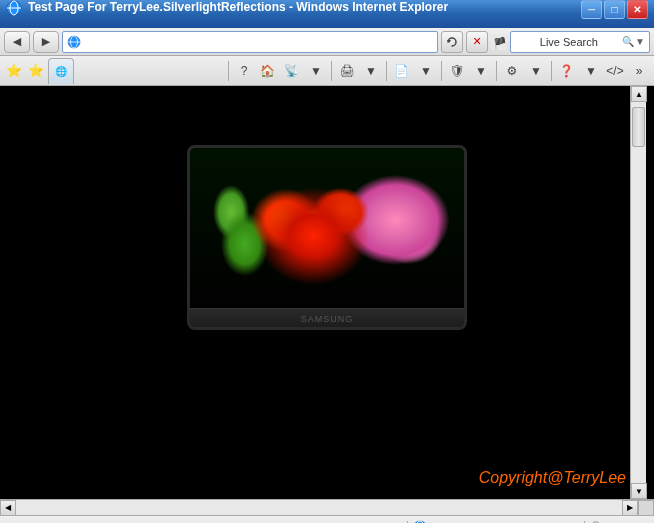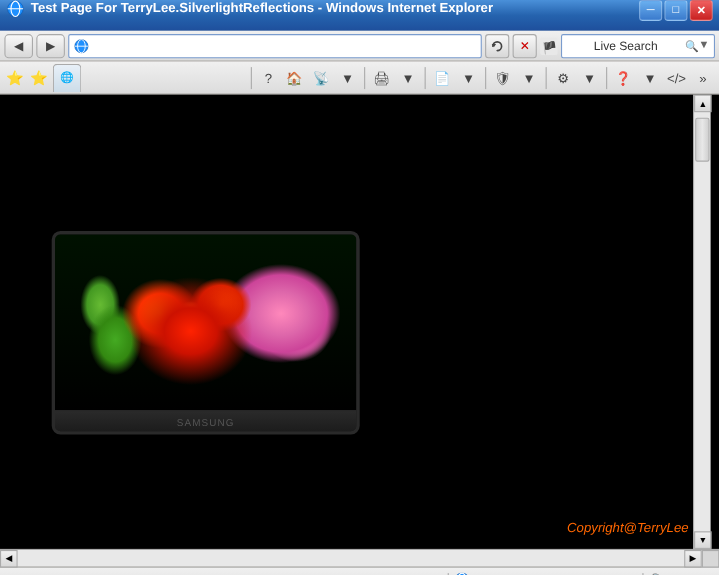--- a/index.html
+++ b/index.html
@@ -262,21 +262,21 @@
       bottom: 0; left: 0; right: 0;
       height: 80px;
       background: linear-gradient(to bottom, transparent, #000);
     }
 
     .copyright {
       position: absolute;
       bottom: 12px;
       right: 20px;
       color: #ff6600;
-      font-size: 12px;
+      font-size: 16px;
       font-style: italic;
     }
 
     .content-wrapper {
       width: calc(100% - 16px);
       height: 100%;
       display: flex;
       align-items: center;
       justify-content: center;
       position: relative;
@@ -356,21 +356,21 @@
   <div class="toolbar-btn">▼</div>
   <div class="toolbar-separator"></div>
   <div class="toolbar-btn">❓</div>
   <div class="toolbar-btn">▼</div>
   <div class="toolbar-btn">&lt;/&gt;</div>
   <div class="toolbar-btn">»</div>
 </div>
 
 <div class="browser-content">
   <div class="content-wrapper">
-    <div style="display: flex; flex-direction: row; align-items: flex-start; margin-top: 19px;">
+    <div style="display: flex; flex-direction: column; align-items: flex-start; margin-top: 19px;">
 
       <div class="monitor">
         <div class="monitor-screen">
           <div class="flower-image"></div>
         </div>
         <div class="monitor-base">
           <span class="monitor-brand">SAMSUNG</span>
         </div>
       </div>
 

